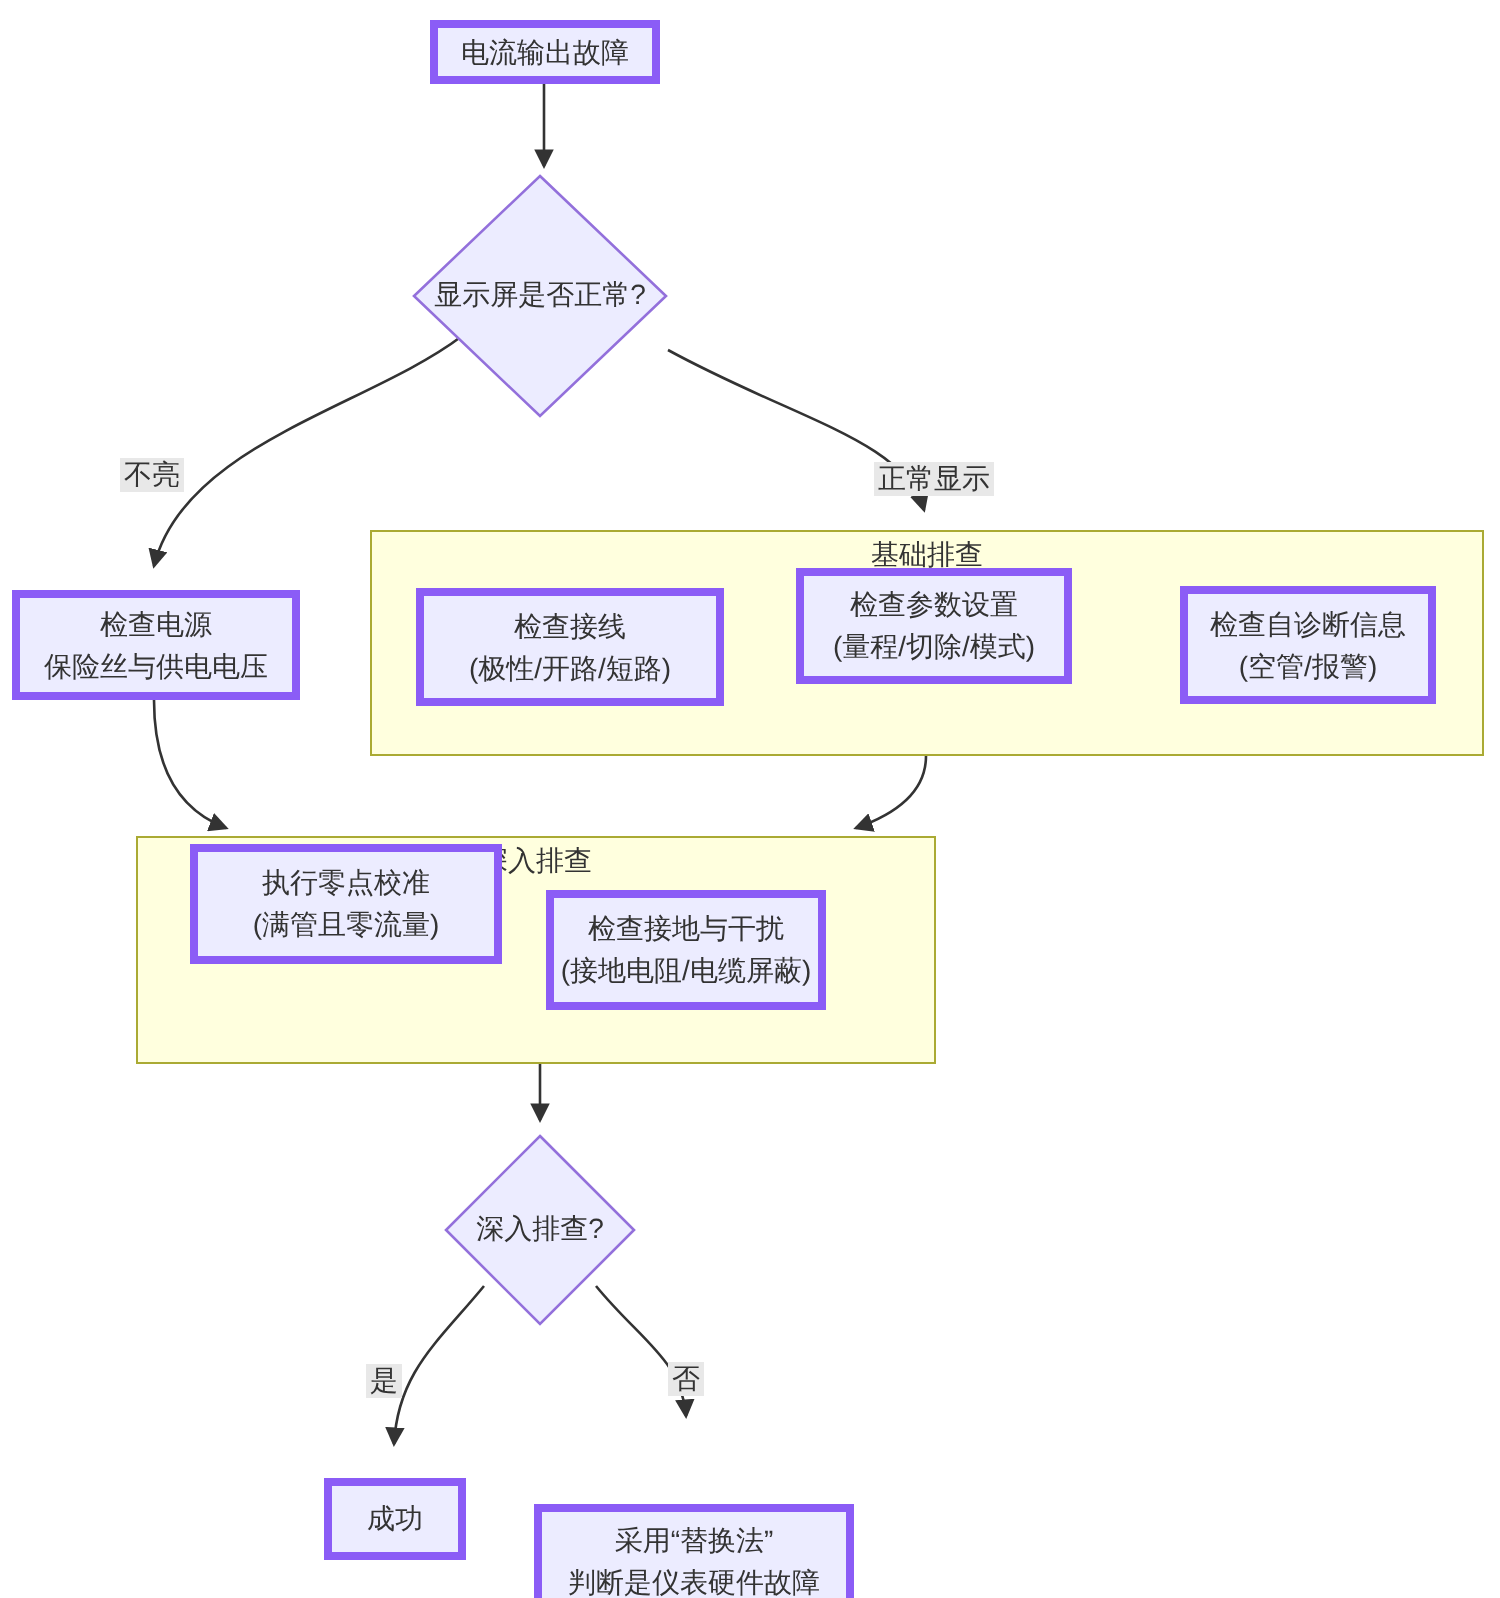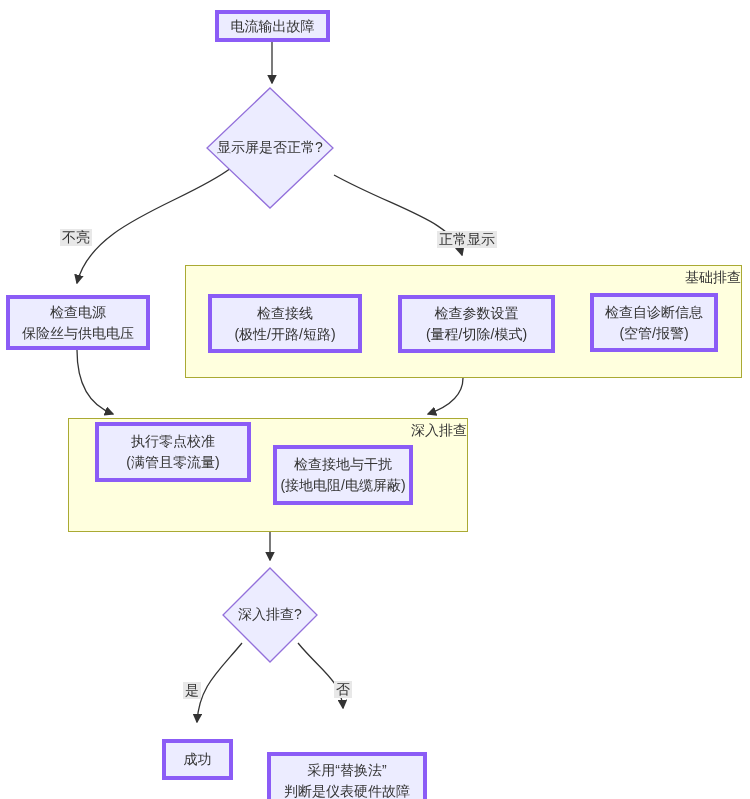--- a/index.html
+++ b/index.html
@@ -6,21 +6,21 @@
   .canvas{
     position:relative;width:750px;height:799px;overflow:hidden;
     font-family:"Liberation Sans","DejaVu Sans",sans-serif;
     color:#333333;background:#ffffff;
   }
   .group{
     position:absolute;background:#FFFFDE;border:1px solid #AAAA33;
     box-sizing:border-box;z-index:1;
   }
   .group-title{
-    position:absolute;top:3px;left:0;right:0;text-align:right;
+    position:absolute;top:3px;left:0;right:0;text-align:center;
     font-size:14px;color:#333333;
   }
   .edges{position:absolute;left:0;top:0;z-index:2;}
   .node{
     position:absolute;background:#ECECFF;border:4px solid #8b5cf6;
     box-sizing:border-box;display:flex;align-items:center;justify-content:center;
     text-align:center;font-size:14px;line-height:1.5;color:#333333;
     white-space:pre-line;z-index:3;
   }
   .diamond-label{
@@ -67,21 +67,21 @@
   </svg>
 
   <div class="node" style="left:215px;top:10px;width:115px;height:32px">电流输出故障</div>
 
   <div class="node" style="left:6px;top:295px;width:144px;height:55px">检查电源
 保险丝与供电电压</div>
 
   <div class="node" style="left:208px;top:294px;width:154px;height:59px">检查接线
 (极性/开路/短路)</div>
 
-  <div class="node" style="left:398px;top:295px;width:157px;height:58px">检查参数设置
+  <div class="node" style="left:398px;top:284px;width:138px;height:58px">检查参数设置
 (量程/切除/模式)</div>
 
   <div class="node" style="left:590px;top:293px;width:128px;height:59px">检查自诊断信息
 (空管/报警)</div>
 
   <div class="node" style="left:95px;top:422px;width:156px;height:60px">执行零点校准
 (满管且零流量)</div>
 
   <div class="node" style="left:273px;top:445px;width:140px;height:60px">检查接地与干扰
 (接地电阻/电缆屏蔽)</div>

